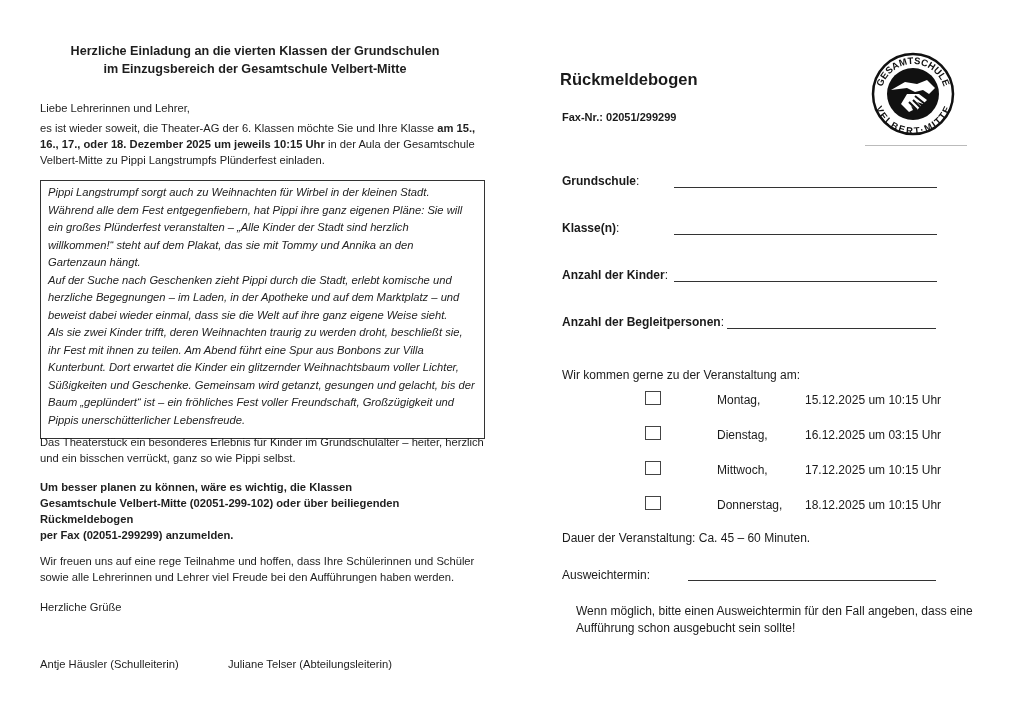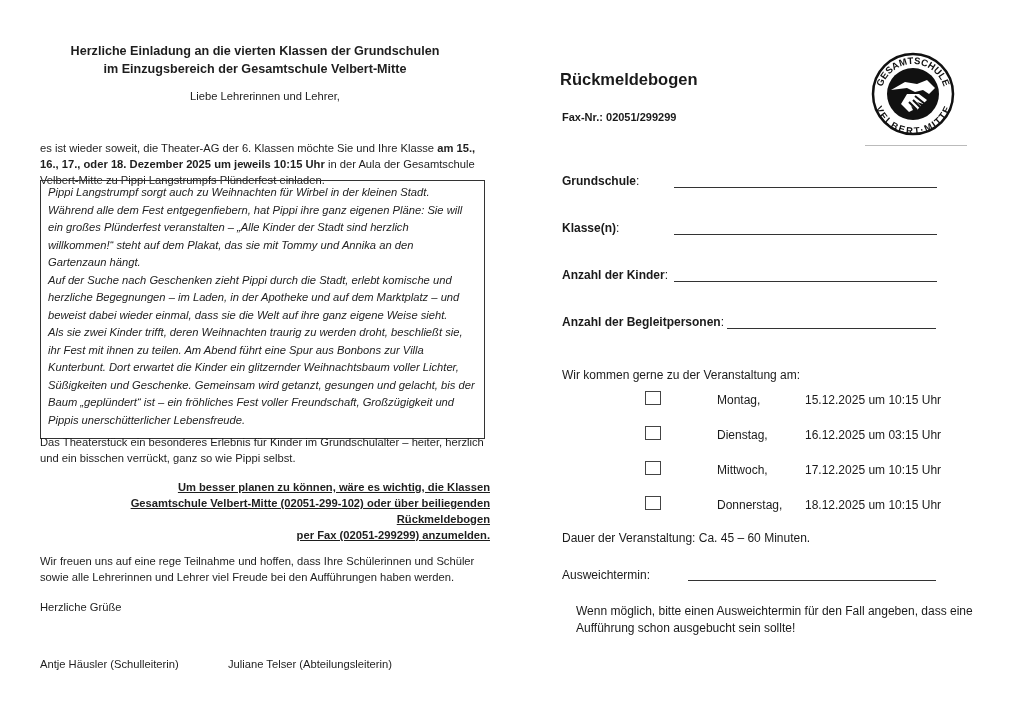--- a/index.html
+++ b/index.html
@@ -5,21 +5,21 @@
   * { box-sizing: border-box; margin: 0; padding: 0; }
   html, body { width: 1024px; height: 720px; background: #ffffff; overflow: hidden; }
   body { position: relative; color: #1a1a1a; font-family: "Liberation Sans", sans-serif; }
 
   
   .left { position: absolute; left: 40px; top: 40px; width: 450px; font-family: "Liberation Sans", sans-serif; font-size: 11.2px; line-height: 16px; color: #1e1e1e; }
   .title { text-align: center; font-weight: bold; font-size: 12.6px; line-height: 18px; margin-left: -10px; }
   .p { position: absolute; left: 0; width: 450px; }
   .b { font-weight: bold; }
   .story-box { position: absolute; left: 0; top: 140px; width: 445px; height: 259px; border: 1px solid #333; padding: 3px 6px 0 7px; font-style: italic; font-size: 11.2px; line-height: 17.5px; color: #222; }
-  .center-block { text-align: right; font-weight: bold; text-decoration: underline; }
+  .center-block { text-align: left; font-weight: bold; }
   .ul { text-decoration: underline; }
   .sig { position: absolute; top: 616px; }
 
   
   .right { position: absolute; left: 560px; top: 0; width: 420px; height: 720px; font-family: "Liberation Sans", sans-serif; color: #1a1a1a; }
   .r-title { position: absolute; top: 70px; left: 0; font-size: 16.5px; font-weight: bold; }
   .r-fax { position: absolute; top: 111px; left: 2px; font-size: 11px; font-weight: bold; }
   .logo { position: absolute; left: 311px; top: 50px; width: 84px; height: 88px; }
   .logo-rule { position: absolute; left: 305px; top: 145px; width: 102px; height: 1px; background: #bbb; }
 
@@ -40,23 +40,23 @@
 </style>
 </head>
 <body>
 
 <div class="left">
   <div class="title" style="position:absolute; top:2px; left:0; width:450px;">
     <div>Herzliche Einladung an die vierten Klassen der Grundschulen</div>
     <div>im Einzugsbereich der Gesamtschule Velbert-Mitte</div>
   </div>
 
-  <div class="p" style="top:48px;text-align:center;">Liebe Lehrerinnen und Lehrer,</div>
+  <div class="p" style="top:60px;">Liebe Lehrerinnen und Lehrer,</div>
 
-  <div class="p" style="top:100px; width:452px;">
+  <div class="p" style="top:80px; width:452px;">
     <span>es ist wieder soweit, die Theater-AG der 6. Klassen möchte Sie und Ihre Klasse </span><span class="b">am 15., 16., 17., oder 18. Dezember 2025 um jeweils 10:15 Uhr</span><span> in der Aula der Gesamtschule Velbert-Mitte zu Pippi Langstrumpfs Plünderfest einladen.</span>
   </div>
 
   <div class="story-box">
     <div>Pippi Langstrumpf sorgt auch zu Weihnachten für Wirbel in der kleinen Stadt.</div>
     <div>Während alle dem Fest entgegenfiebern, hat Pippi ihre ganz eigenen Pläne: Sie will</div>
     <div>ein großes Plünderfest veranstalten – „Alle Kinder der Stadt sind herzlich</div>
     <div>willkommen!“ steht auf dem Plakat, das sie mit Tommy und Annika an den</div>
     <div>Gartenzaun hängt.</div>
     <div>Auf der Suche nach Geschenken zieht Pippi durch die Stadt, erlebt komische und</div>

